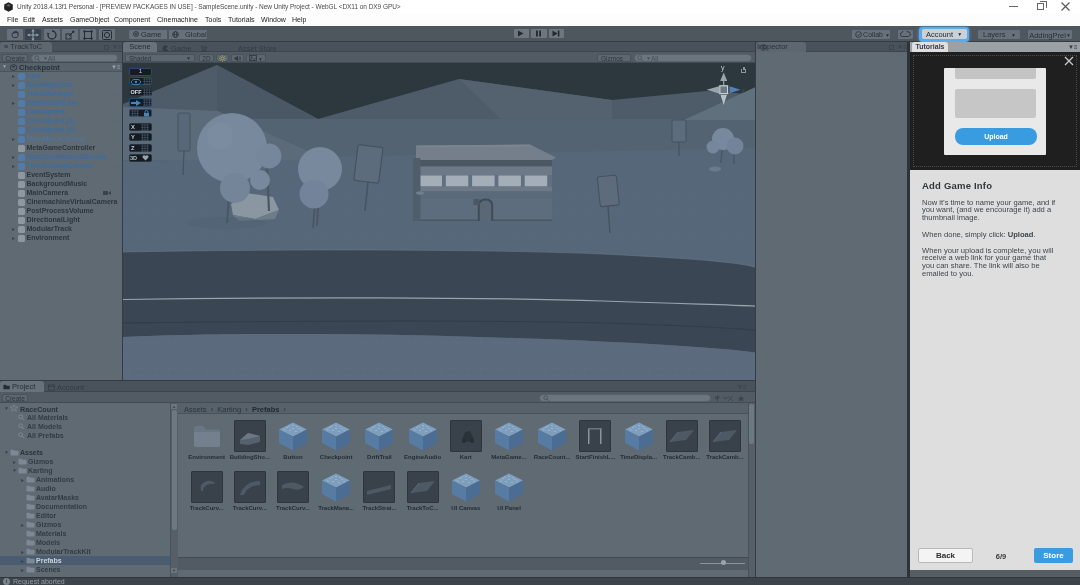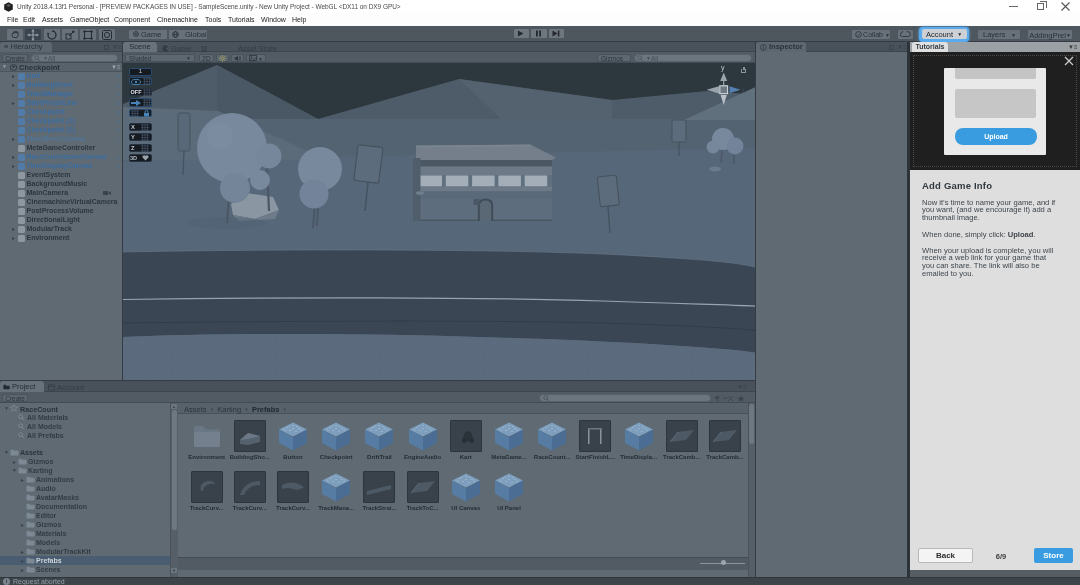--- a/index.html
+++ b/index.html
@@ -98,21 +98,21 @@
 <div class="abs" style="left:897px;top:28.5px;width:17px;height:11px;background:#68717a;border:1px solid #4d565e;border-radius:2px;"></div>
 <svg class="abs" style="left:900px;top:31px" width="11" height="6" viewBox="0 0 11 6">
     <path d="M2.5,5.5 a2,2 0 0 1 -0.3-4 a2.6,2.6 0 0 1 5-0.7 a2.2,2.2 0 0 1 1.3,4.7 Z" fill="none" stroke="#2b343c" stroke-width="0.9"></path>
   </svg>
 <div class="abs" style="left:919px;top:26.5px;width:50px;height:15px;background:#5aabee;border-radius:4px;box-shadow:0 0 3px #5aabee;"></div>
 <div class="abs" style="left:921.5px;top:29px;width:45px;height:10px;background:#cdd1d5;border-radius:2px;color:#23282d;font-size:7.5px;text-align:center;line-height:10px;">Account &nbsp;<i style="font-style:normal;font-size:5px;vertical-align:1px;">▼</i></div>
 <div class="abs" style="left:977px;top:28.5px;width:44px;height:11px;background:#68717a;border:1px solid #4d565e;border-radius:2px;color:#262f37;font-size:7.5px;line-height:10px;"><span style="margin-left:5px;">Layers</span><span style="float:right;margin-right:4px;"><i style="font-style:normal;font-size:5px;vertical-align:1px;">▼</i></span></div>
 <div class="abs" style="left:1027px;top:28.5px;width:46px;height:11px;background:#68717a;border:1px solid #4d565e;border-radius:2px;color:#262f37;font-size:7.5px;text-align:center;line-height:10px;">AddingPrel<i style="font-style:normal;font-size:5px;vertical-align:1px;">▼</i></div>
 <div class="abs" style="left:0;top:42px;width:122px;height:339px;background:#5f6a72;"></div>
 <div class="abs" style="left:0;top:42px;width:122px;height:10px;background:#49525a;border-bottom:1px solid #3c444c;"></div>
-<div class="abs" style="left:0;top:42px;width:52px;height:10px;background:#5d6770;border-radius:3px 3px 0 0;color:#2a333b;font-size:7.5px;line-height:10px;"><span style="margin-left:4px;">≡ Hierarchy</span></div>
+<div class="abs" style="left:0;top:42px;width:52px;height:10px;background:#5d6770;border-radius:3px 3px 0 0;color:#2a333b;font-size:7.5px;line-height:10px;"><span style="margin-left:4px;">≡ TrackToC</span></div>
 <div class="abs" style="left:104px;top:44.5px;width:5px;height:5px;border:1px solid #39434b;border-radius:1px;"></div>
 <div class="abs" style="left:112px;top:44px;font-size:6px;color:#39434b;">▼≡</div>
 <div class="abs" style="left:0;top:52px;width:122px;height:11px;background:#525b63;border-bottom:1px solid #434c54;"></div>
 <div class="abs" style="left:2px;top:53.5px;width:26px;height:8.5px;background:#5d676f;border:1px solid #49525a;border-radius:2px;color:#2c353d;font-size:6.5px;text-align:center;line-height:7.5px;">Create <i style="font-style:normal;font-size:5px;vertical-align:1px;">▼</i></div>
 <div class="abs" style="left:31px;top:53.5px;width:87px;height:8.5px;background:#6b757e;border:1px solid #57616a;border-radius:5px;color:#454f59;font-size:6.5px;line-height:7.5px;"><span style="margin-left:11px;"><i style="font-style:normal;font-size:5px;vertical-align:1px;">▼</i>All</span></div>
 <svg class="abs" style="left:34px;top:54.5px" width="7" height="7" viewBox="0 0 7 7">
     <circle cx="2.7" cy="2.7" r="1.9" fill="none" stroke="#49535d" stroke-width="0.9"></circle>
     <path d="M4.2,4.2 L6.2,6.2" stroke="#49535d" stroke-width="0.9"></path>
   </svg>
 <div class="abs" style="left:0;top:62.5px;width:122px;height:9px;background:#57626b;border-bottom:1px solid #4a545c;"></div>
@@ -411,21 +411,21 @@
     <polygon points="40.5,29.8 29.5,26.3 29.5,33.3" fill="#5580b2"></polygon>
     <text x="41.5" y="32.8" font-size="7" fill="#404c57" font-family="Liberation Sans">z</text>
     <polygon points="23.7,45 20.6,35 26.8,35" fill="#b9c1c8"></polygon>
     <rect x="19.8" y="25.8" width="7.8" height="7.8" fill="#6e7880" stroke="#c8cfd5" stroke-width="1.2"></rect>
   </svg>
 <div class="abs" style="left:741px;top:69px;width:5px;height:4px;border:1px solid #8b959e;border-top:none;"></div>
 <div class="abs" style="left:742.5px;top:67px;width:2px;height:3px;border:1px solid #8b959e;border-bottom:none;border-radius:2px 2px 0 0;"></div>
 <div class="abs" style="left:755px;top:42px;width:1px;height:543px;background:#343b42;"></div>
 <div class="abs" style="left:756px;top:42px;width:151px;height:543px;background:#5f6a72;"></div>
 <div class="abs" style="left:756px;top:42px;width:151px;height:10px;background:#49525a;border-bottom:1px solid #3c444c;"></div>
-<div class="abs" style="left:756px;top:42px;width:50px;height:10px;background:#5d6770;border-radius:3px 3px 0 0;color:#2a333b;font-size:7.5px;line-height:10px;"><span style="margin-left:13px;font-weight:bold;">Inspector</span></div>
+<div class="abs" style="left:756px;top:42px;width:50px;height:10px;background:#5d6770;border-radius:3px 3px 0 0;color:#2a333b;font-size:7.5px;line-height:10px;"><span style="margin-left:1px;">Inspector</span></div>
 <svg class="abs" style="left:760px;top:44px" width="7" height="7" viewBox="0 0 8 8">
     <circle cx="4" cy="4" r="3.4" fill="none" stroke="#2a333b" stroke-width="0.8"></circle>
     <rect x="3.6" y="3.2" width="0.9" height="3" fill="#2a333b"></rect>
     <rect x="3.6" y="1.6" width="0.9" height="1" fill="#2a333b"></rect>
   </svg>
 <div class="abs" style="left:889px;top:44.5px;width:5px;height:5px;border:1px solid #39434b;border-radius:1px;"></div>
 <div class="abs" style="left:897px;top:44px;font-size:6px;color:#39434b;">▼≡</div>
 <div class="abs" style="left:907px;top:42px;width:3px;height:543px;background:#2c3339;"></div>
 <div class="abs" style="left:910px;top:42px;width:170px;height:10px;background:#9ba1a5;"></div>
 <div class="abs" style="left:912px;top:42px;width:36px;height:10px;background:#e0e0e0;border-radius:3px 3px 0 0;color:#333c44;font-size:7px;font-weight:bold;line-height:10px;text-align:center;">Tutorials</div>

